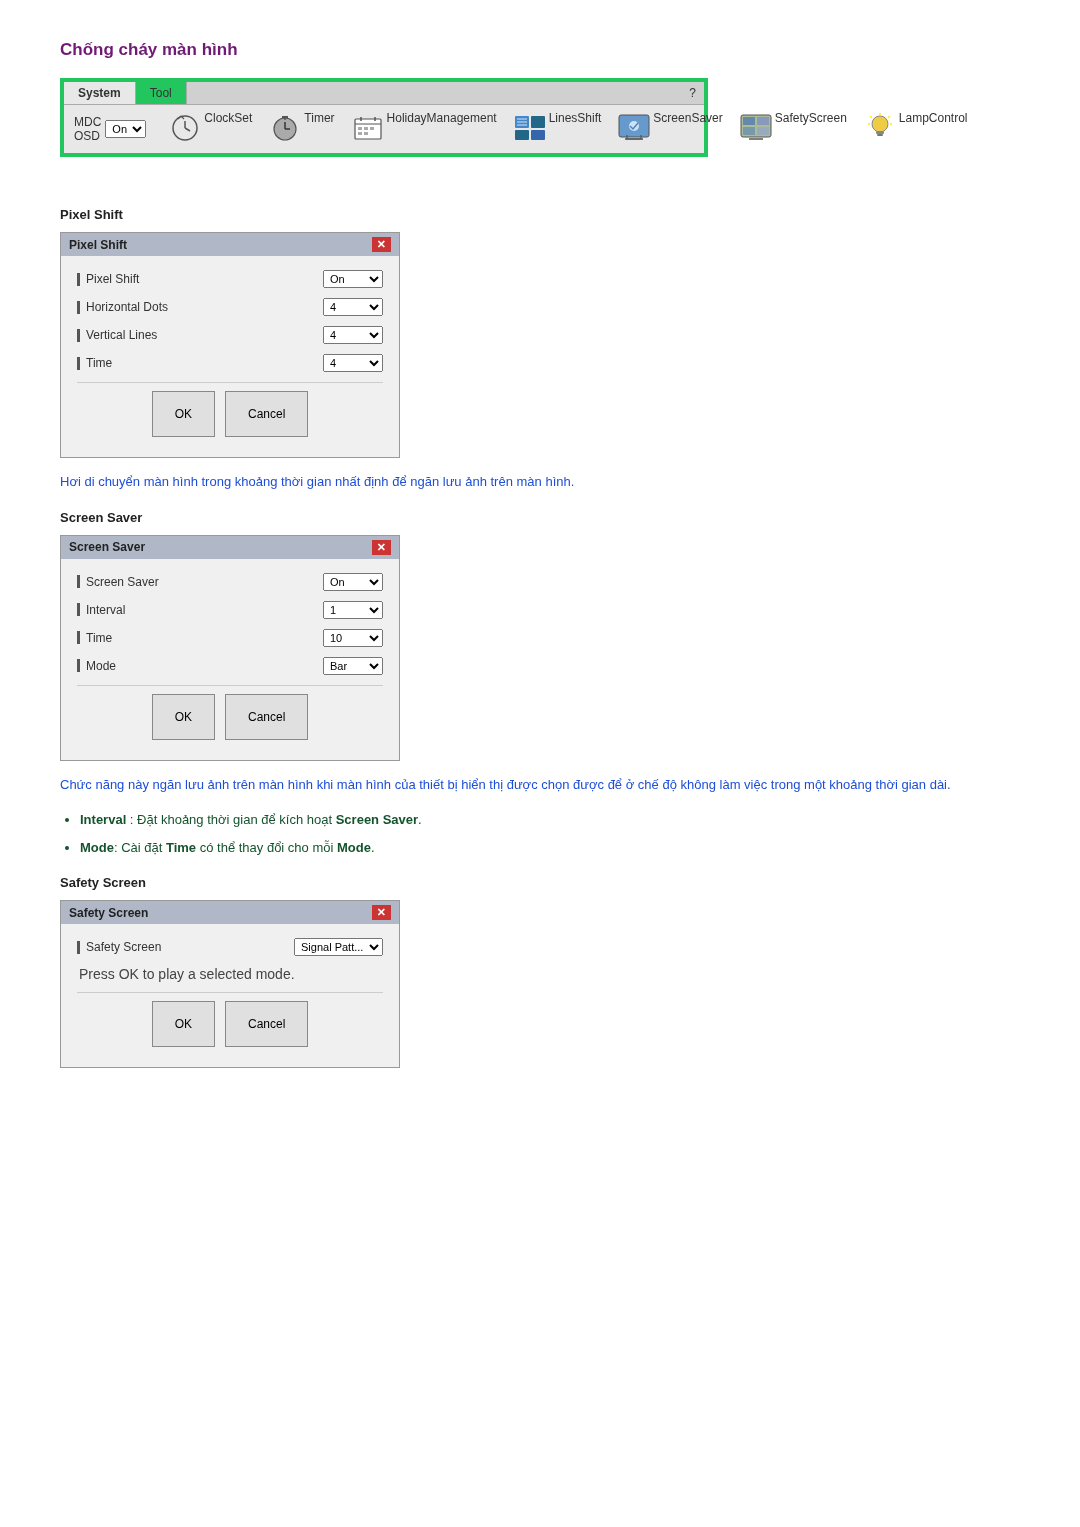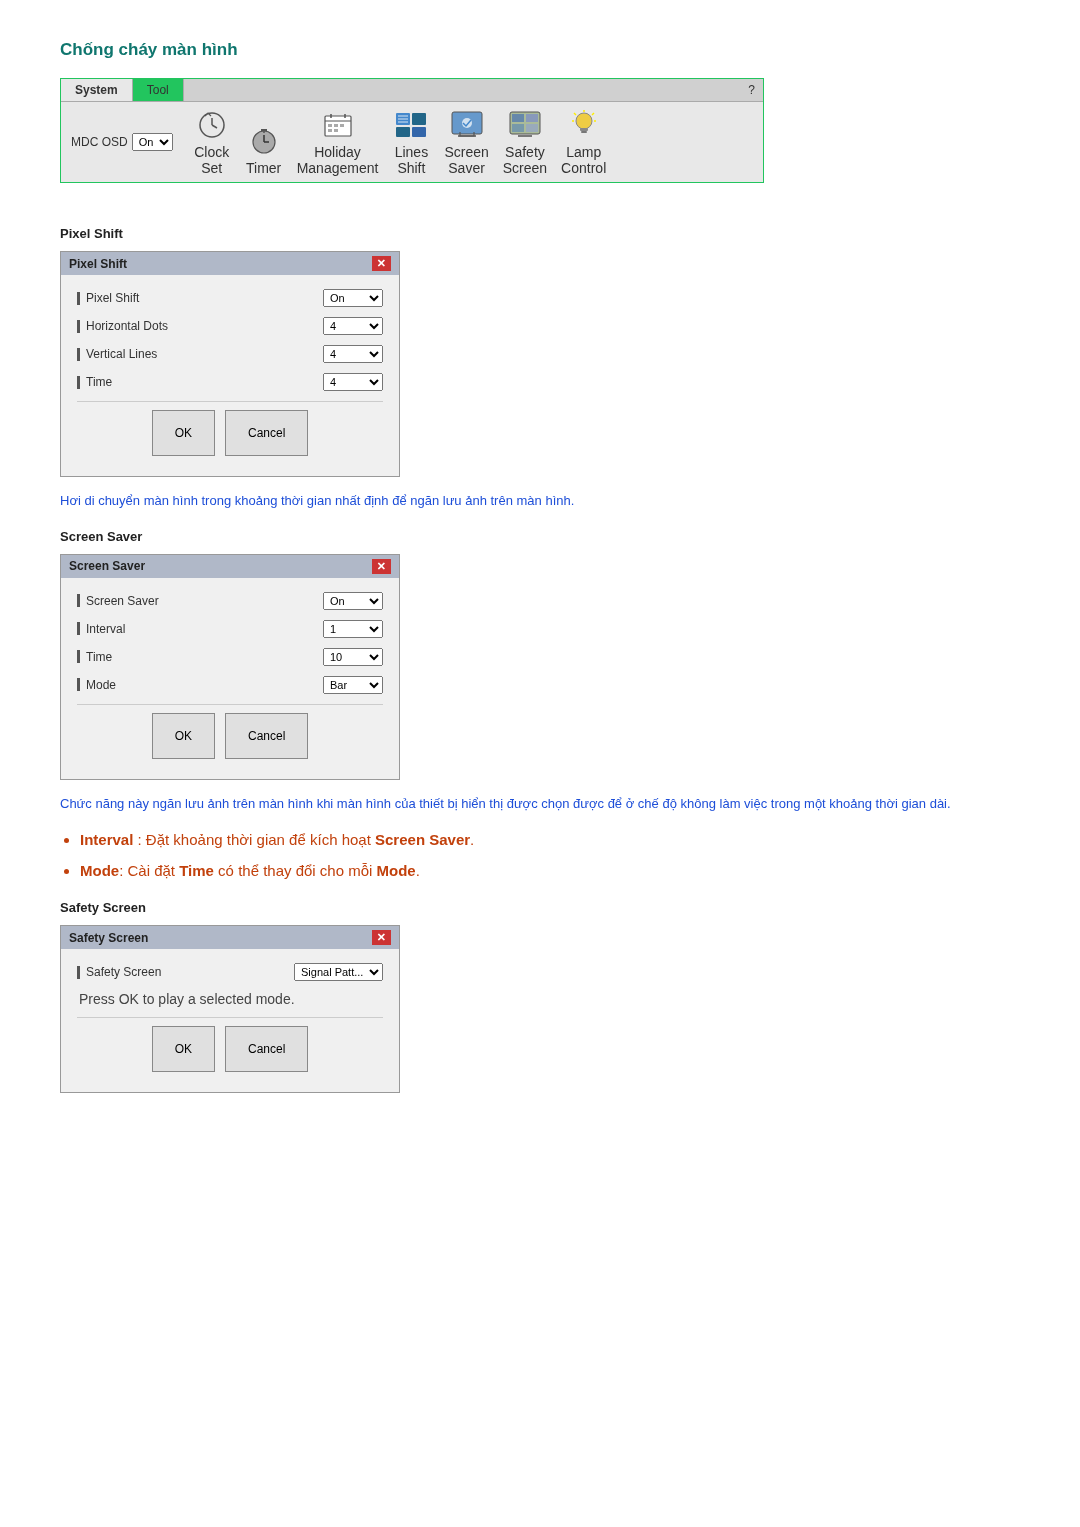--- a/index.html
+++ b/index.html
@@ -8,33 +8,33 @@
       background: #ffffff;
       color: #333;
       font-size: 13px;
       padding: 40px 60px;
       width: 1080px;
       min-height: 1527px;
     }
 
     
     .page-title {
-      color: #0f766e;
+      color: #701a75;
       font-size: 17px;
       font-weight: bold;
       margin-bottom: 18px;
     }
 
     
     .toolbar-container {
-      border: 1px solid #22c55e;
+      border: 4px solid #22c55e;
       background: #e8e8e8;
       display: inline-block;
-      width: 704px;
-      margin-bottom: 25px;
+      width: 648px;
+      margin-bottom: 32px;
     }
     .toolbar-tabs {
       display: flex;
       background: #d0d0d0;
       border-bottom: 1px solid #aaa;
     }
     .toolbar-tab {
       padding: 4px 14px;
       font-size: 12px;
       border-right: 1px solid #aaa;
@@ -68,24 +68,23 @@
       font-size: 11px;
       padding: 1px 2px;
     }
     .toolbar-icons {
       display: flex;
       gap: 14px;
       align-items: flex-end;
     }
     .toolbar-icon-item {
       display: flex;
-      flex-direction: column;
-      align-items: center;
+      flex-direction: row;
       cursor: pointer;
-      font-size: 14px;
+      font-size: 12px;
       color: #333;
     }
     .icon-box {
       width: 38px;
       height: 34px;
       display: flex;
       align-items: center;
       justify-content: center;
       margin-bottom: 2px;
     }
@@ -184,22 +183,22 @@
       margin-bottom: 16px;
       line-height: 1.5;
     }
 
     
     .bullet-list {
       margin: 10px 0 16px 20px;
       list-style: disc;
     }
     .bullet-list li {
-      font-size: 15px;
-      color: #c2410c;
+      font-size: 13px;
+      color: #14532d;
       margin-bottom: 8px;
       line-height: 1.5;
     }
     .bold { font-weight: bold; }
   </style>
 </head>
 <body>
 
 
 

